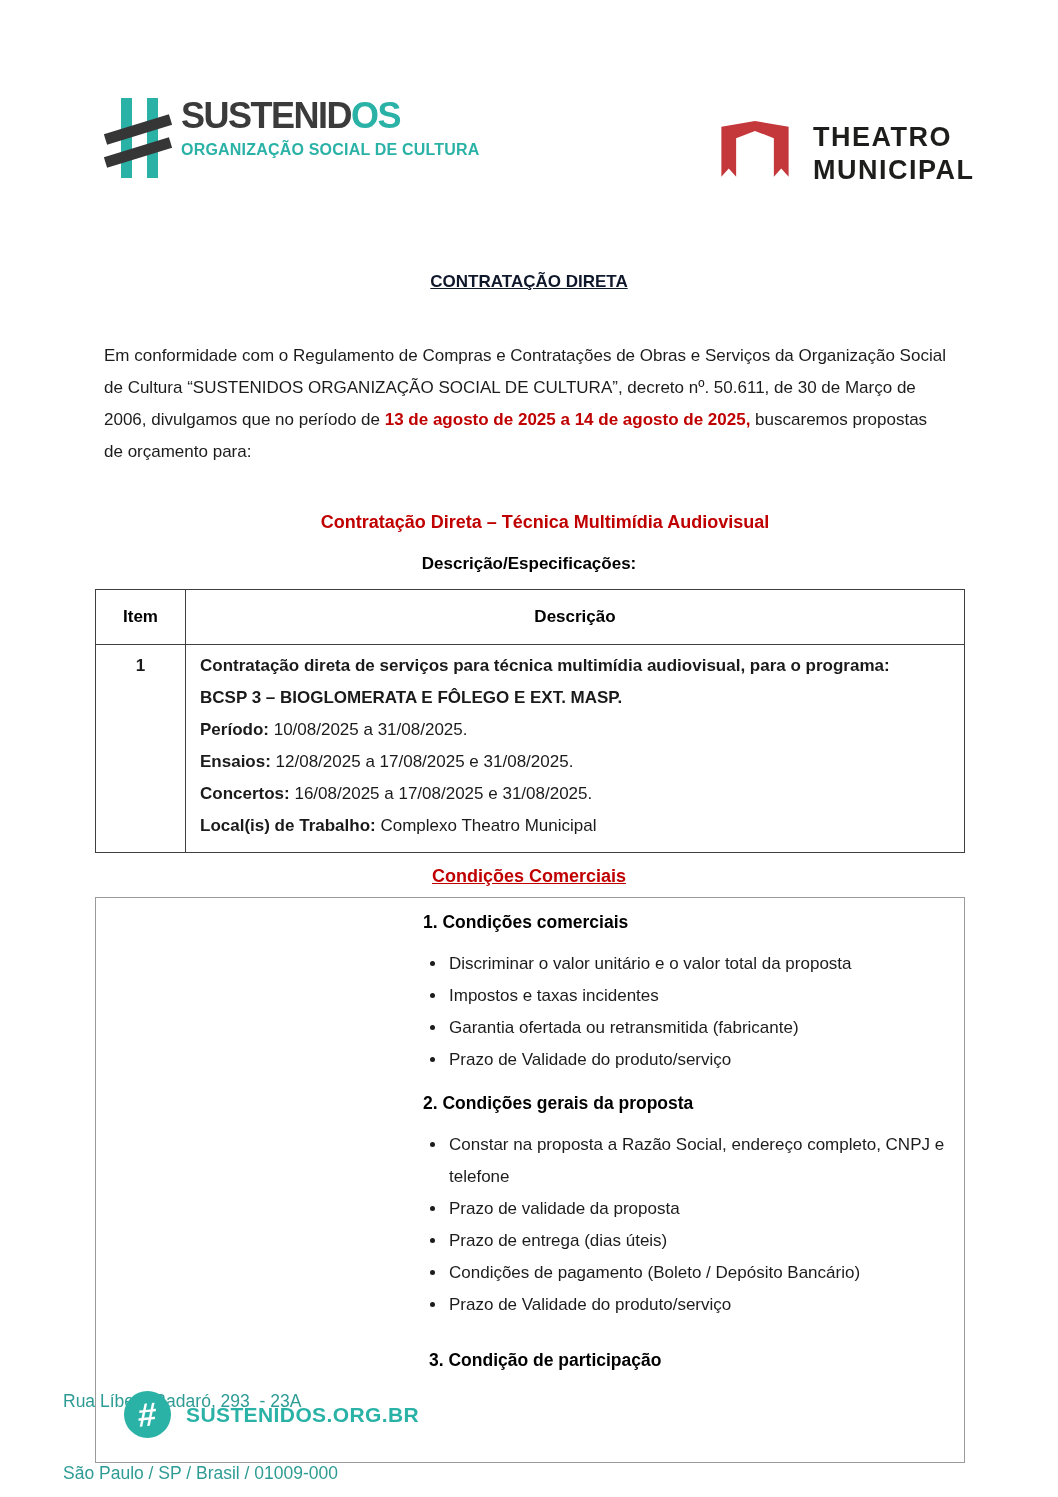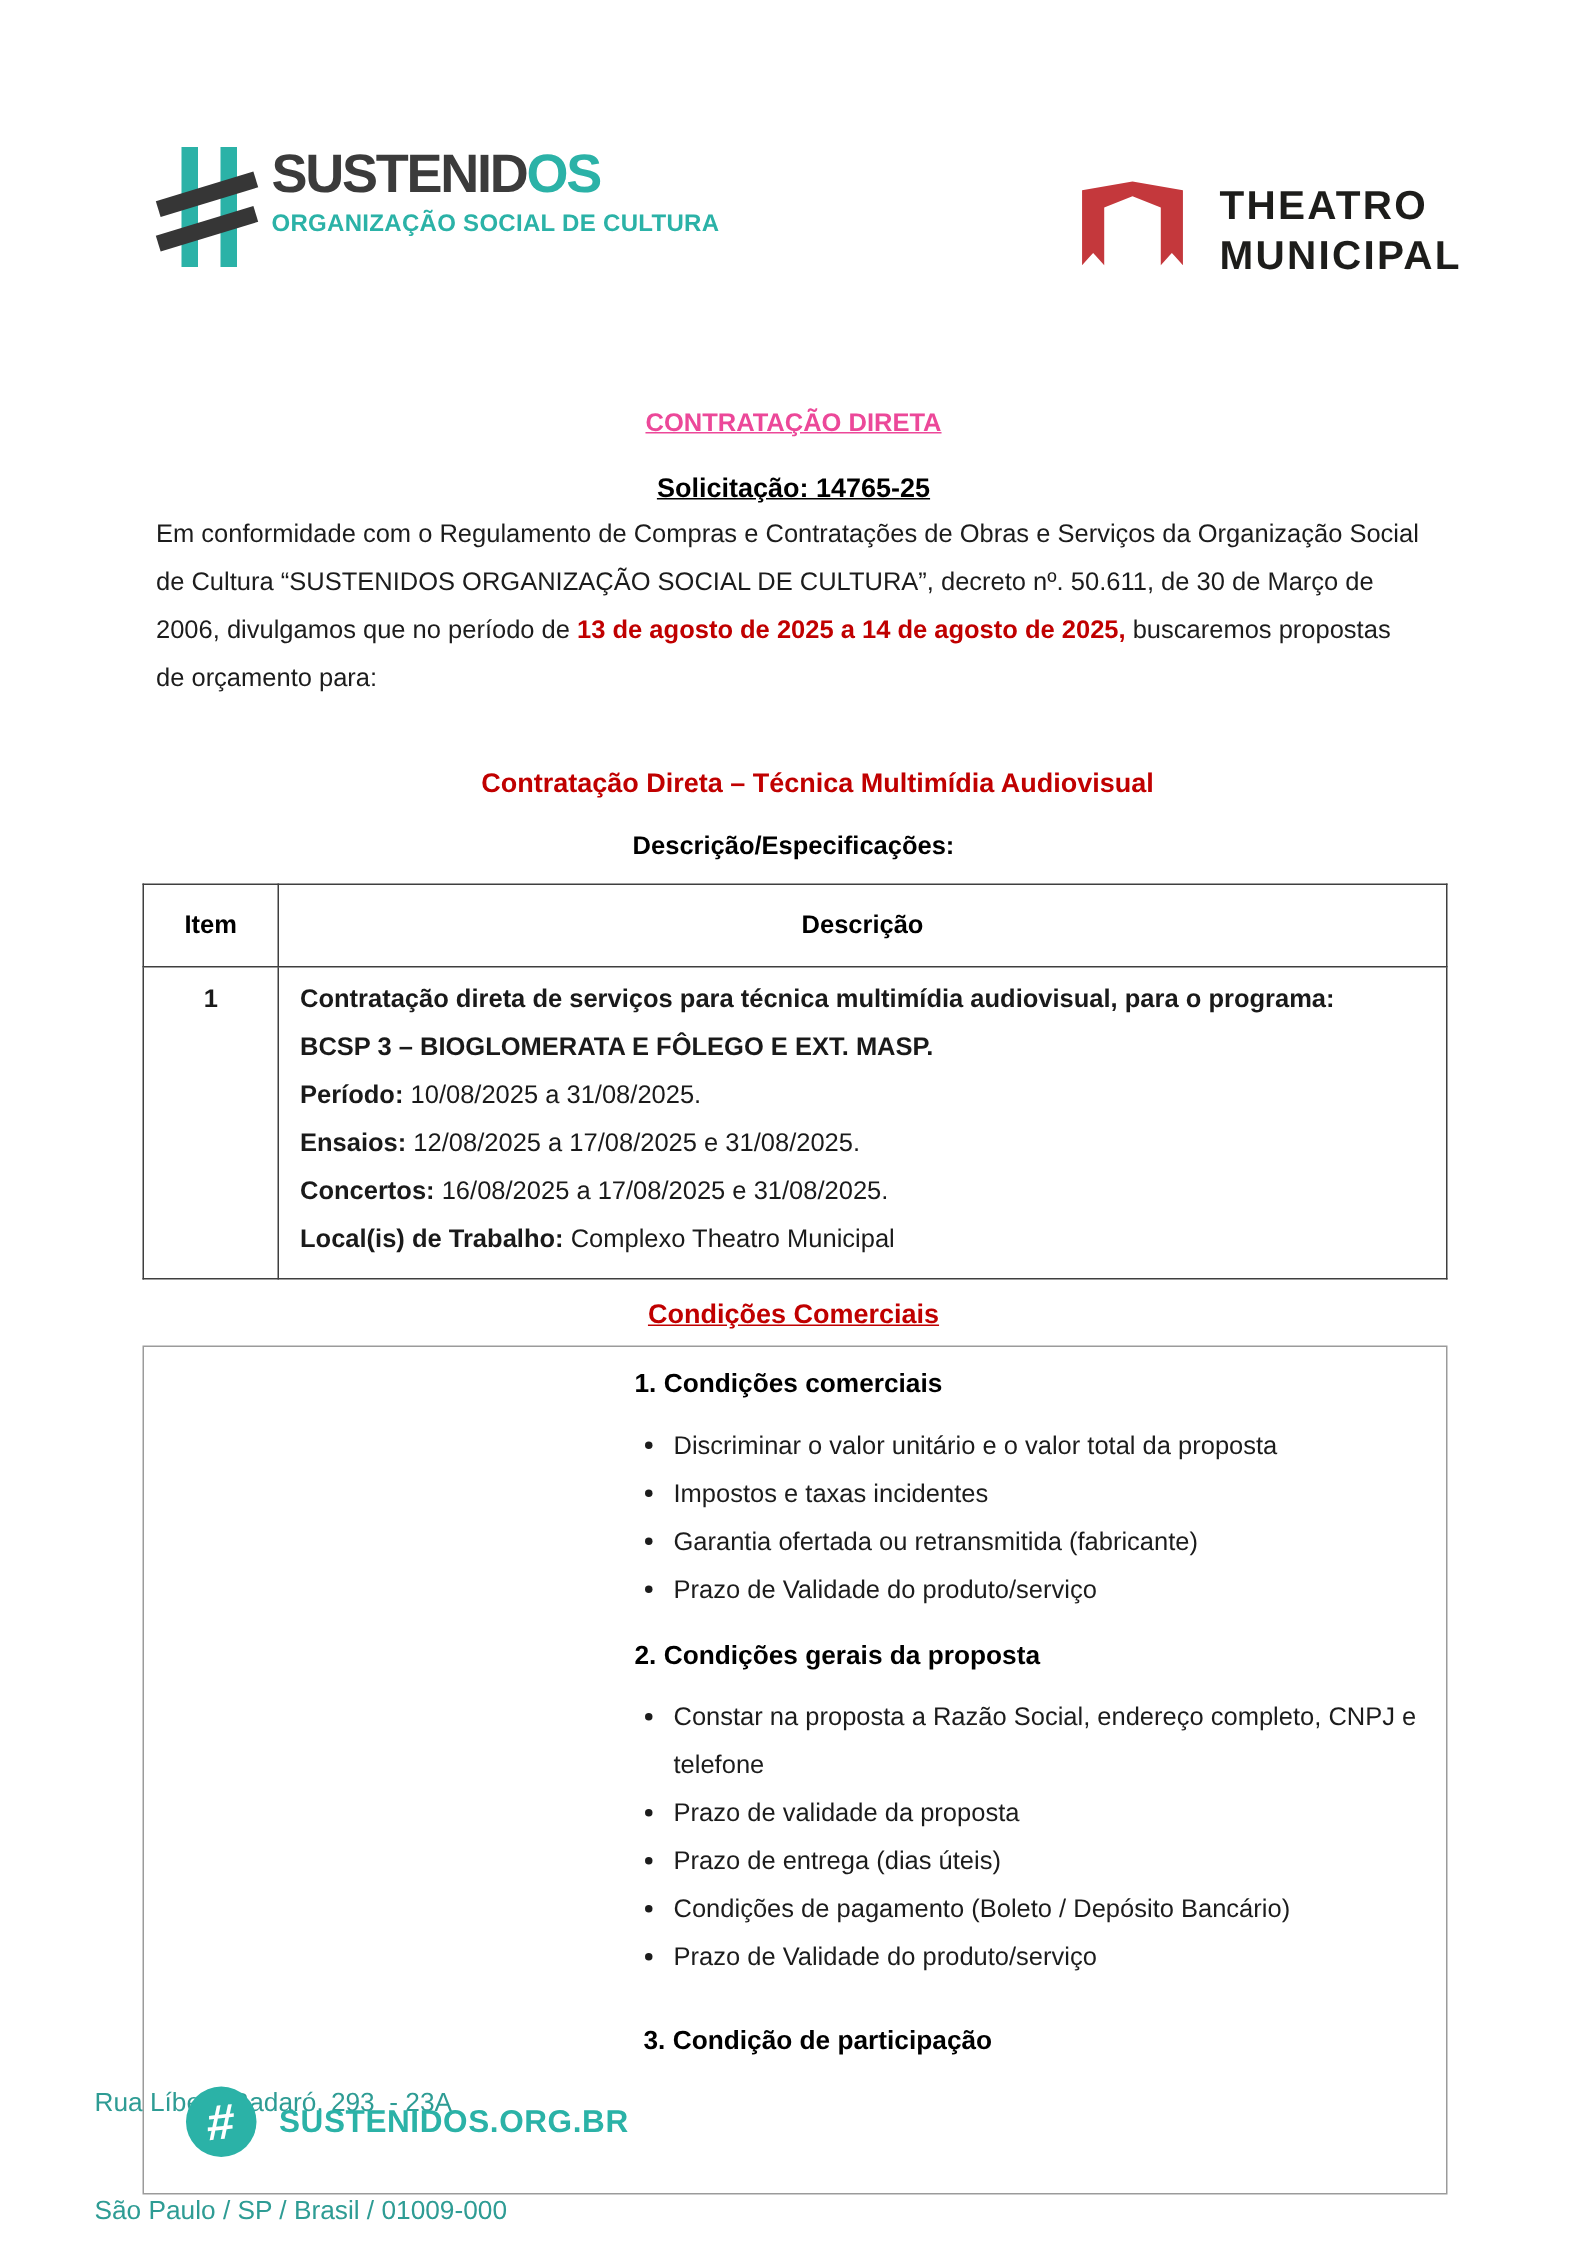--- a/index.html
+++ b/index.html
@@ -18,21 +18,21 @@
   .sus-name{font-size:36px;font-weight:bold;color:#3b3b3b;letter-spacing:-1.5px;line-height:1;white-space:nowrap;}
   .sus-name .teal{color:#2bb2a7;}
   .sus-tagline{font-size:16px;font-weight:bold;color:#2bb2a7;margin-top:7px;letter-spacing:.2px;white-space:nowrap;}
 
   .thm-logo{position:absolute;left:714px;top:102px;display:flex;gap:17px;align-items:flex-end;}
   .thm-arch{flex:none;}
   .thm-text{font-size:27px;font-weight:bold;color:#1d1d1b;letter-spacing:1.5px;line-height:1.2;margin-top:6px;white-space:nowrap;}
 
   
   .doc-title{position:absolute;top:272px;left:0;width:100%;text-align:center;
-             font-size:17px;font-weight:bold;color:#ec4899;text-decoration:underline;}
+             font-size:17px;font-weight:bold;color:#0f172a;text-decoration:underline;}
   .doc-subtitle{position:absolute;top:315px;left:0;width:100%;text-align:center;
              font-size:18px;font-weight:bold;color:#000;text-decoration:underline;}
 
   
   .intro{position:absolute;top:340px;left:104px;width:846px;font-size:17px;
          line-height:32px;color:#1c1c1c;margin:0;}
   .intro .red-bold{color:#c00000;font-weight:bold;}
 
   .red-heading{position:absolute;left:0;width:100%;text-align:center;
                font-size:18px;font-weight:bold;color:#c00000;}
@@ -92,21 +92,20 @@
     <svg class="thm-arch" width="82" height="84" viewBox="0 0 100 82">
       <path d="M 9,20 L 50,13 L 91,20 L 91,81 L 82,71 L 73,81 L 73,34 L 50,25 L 27,34 L 27,81 L 18,71 L 9,81 Z" fill="#c4383c"></path>
     </svg>
     <div class="thm-text">
       <div>THEATRO</div>
       <div>MUNICIPAL</div>
     </div>
   </div>
 
   <div class="doc-title">CONTRATAÇÃO DIRETA</div>
-  <div class="doc-subtitle">Solicitação: 14765-25</div>
 
   <p class="intro"><span>Em conformidade com o Regulamento de Compras e Contratações de Obras e Serviços da Organização Social de Cultura “SUSTENIDOS ORGANIZAÇÃO SOCIAL DE CULTURA”, decreto nº. 50.611, de 30 de Março de 2006, divulgamos que no período de </span><span class="red-bold">13 de agosto de 2025 a 14 de agosto de 2025,</span><span> buscaremos propostas de orçamento para:</span></p>
 
   <div class="red-heading h-section">Contratação Direta – Técnica Multimídia Audiovisual</div>
   <div class="spec-heading">Descrição/Especificações:</div>
 
   <table class="items-table">
     <thead>
       <tr>
         <th class="col-item">Item</th>

